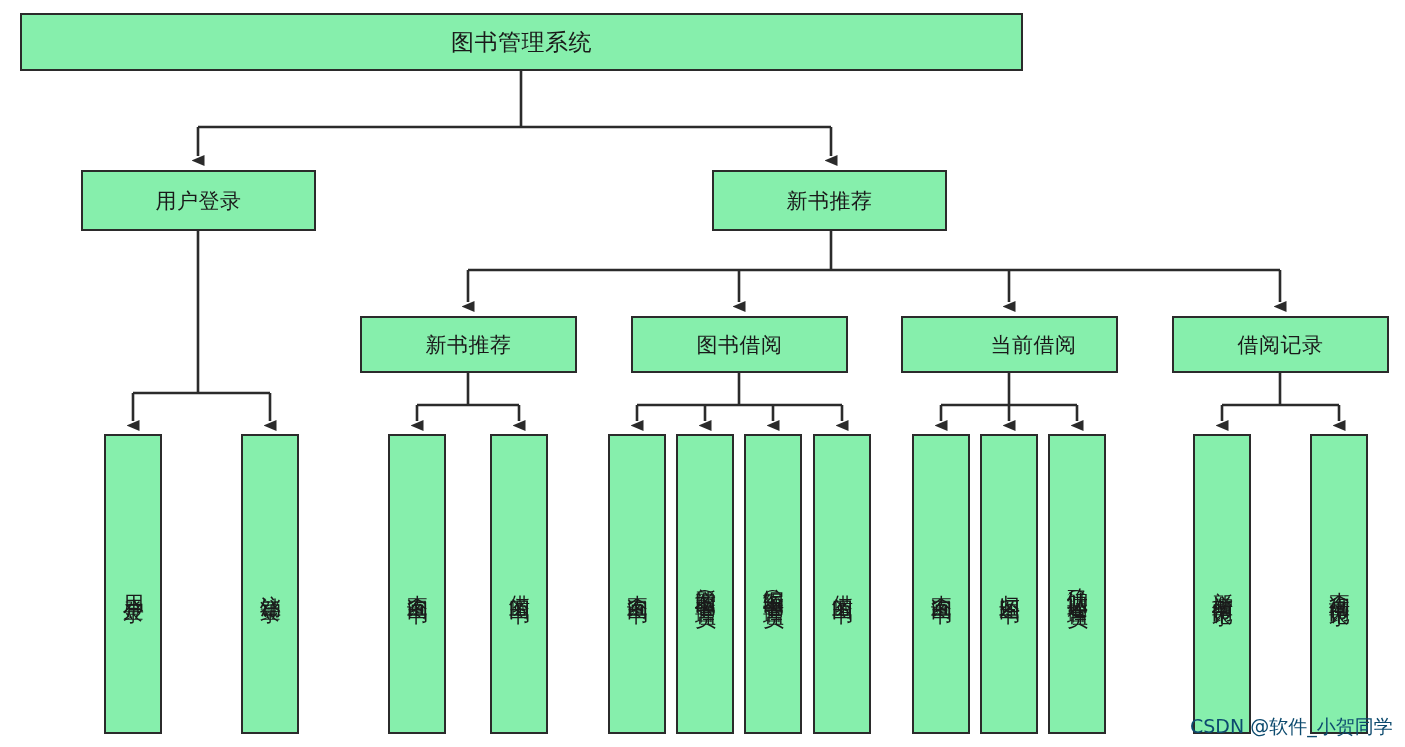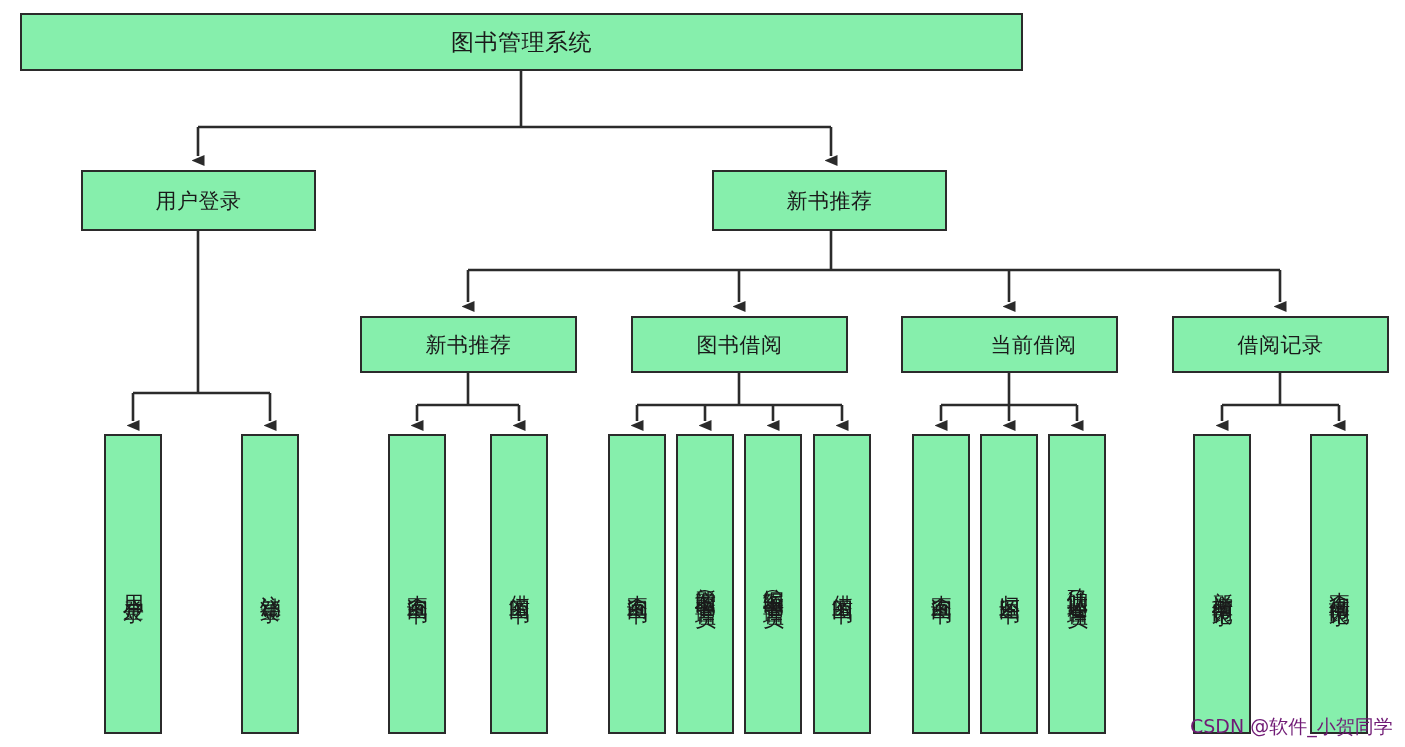--- a/index.html
+++ b/index.html
@@ -56,21 +56,21 @@
     text-orientation: upright;
     white-space: nowrap;
     letter-spacing: 3px;
     line-height: 1;
   }
   .watermark {
     position: absolute;
     left: 1190px;
     top: 714px;
     font-size: 19px;
-    color: #701a75;
+    color: #0c4a6e;
     white-space: nowrap;
     font-family: "DejaVu Sans", "Liberation Sans", sans-serif;
   }
 </style>
 </head>
 <body>
 
 <div id="canvas">
 
   <svg id="diagram-svg" viewBox="0 0 1405 747" xmlns="http://www.w3.org/2000/svg">

